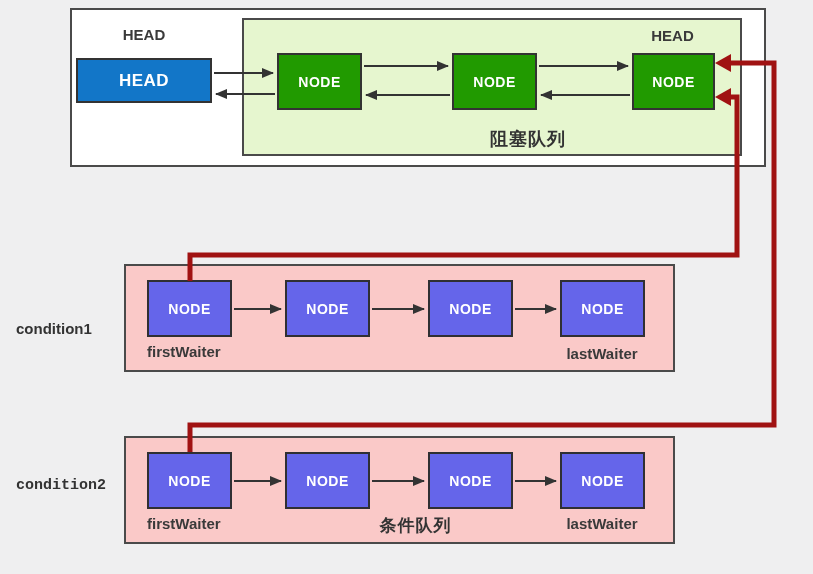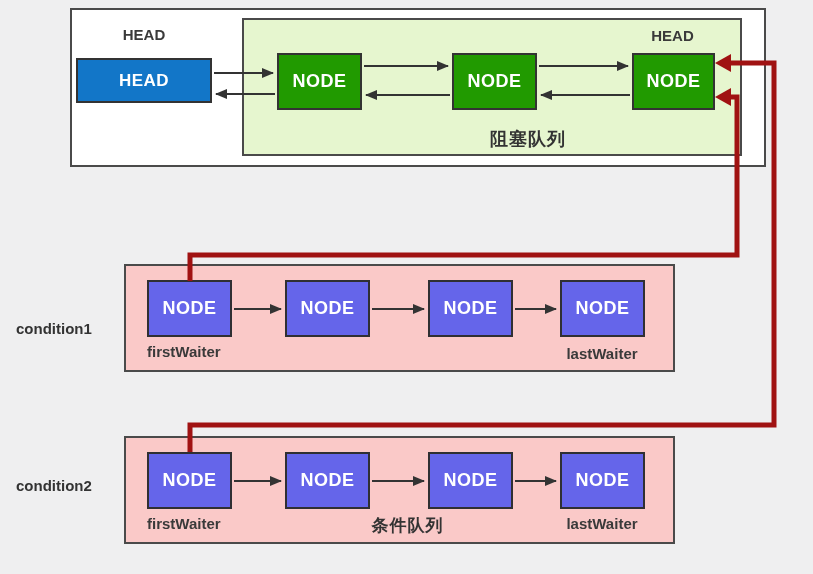--- a/index.html
+++ b/index.html
@@ -25,21 +25,21 @@
   .zone-label {
     font-weight: bold; color: #333; font-size: 18px;
     text-align: center; letter-spacing: 1px;
   }
   .small-caption {
     font-weight: bold; color: #3a3a3a; font-size: 15px; text-align: center;
   }
 
   .node {
     display: flex; align-items: center; justify-content: center;
-    font-weight: bold; color: #ffffff; font-size: 18px;
+    font-weight: bold; color: #ffffff; font-size: 14px;
     letter-spacing: 0.5px; border: 2px solid #333333;
   }
   .node-blue  { background: #1276c8; font-size: 17px; }
   .node-green { background: #219a00; }
   .node-purple{ background: #6565ea; border-color: #2f2f33; }
 
   .pink-zone {
     background: #fac9c8; border: 2px solid #4a4a4a;
     left: 124px; width: 551px; height: 108px;
   }
@@ -88,32 +88,32 @@
   <div class="abs pink-zone" style="top:264px;"></div>
 
   <div class="abs node node-purple" style="left:147px; top:280px; width:85px; height:57px;">NODE</div>
   <div class="abs node node-purple" style="left:285px; top:280px; width:85px; height:57px;">NODE</div>
   <div class="abs node node-purple" style="left:428px; top:280px; width:85px; height:57px;">NODE</div>
   <div class="abs node node-purple" style="left:560px; top:280px; width:85px; height:57px;">NODE</div>
 
   <div class="abs waiter-label" style="left:147px; top:343px;">firstWaiter</div>
   <div class="abs waiter-label" style="left:552px; top:345px; width:100px; text-align:center;">lastWaiter</div>
 
-  <div class="abs cond-label" style="left:16px; top:477px;">condition2</div>
+  <div class="abs cond-label" style="left:16px; top:477px;font-family:Liberation Mono, monospace;">condition2</div>
 
   <div class="abs pink-zone" style="top:436px;"></div>
 
   <div class="abs node node-purple" style="left:147px; top:452px; width:85px; height:57px;">NODE</div>
   <div class="abs node node-purple" style="left:285px; top:452px; width:85px; height:57px;">NODE</div>
   <div class="abs node node-purple" style="left:428px; top:452px; width:85px; height:57px;">NODE</div>
   <div class="abs node node-purple" style="left:560px; top:452px; width:85px; height:57px;">NODE</div>
 
   <div class="abs waiter-label" style="left:147px; top:515px;">firstWaiter</div>
   <div class="abs waiter-label" style="left:552px; top:515px; width:100px; text-align:center;">lastWaiter</div>
-  <div class="abs zone-label" style="left:132px; top:514px; width:551px; font-size:17px;">条件队列</div>
+  <div class="abs zone-label" style="left:140px; top:514px; width:551px; font-size:17px;">条件队列</div>
 
   <svg class="abs wires" viewBox="0 0 813 574">
     <defs>
       <marker id="ab" markerUnits="userSpaceOnUse" markerWidth="12" markerHeight="10" refX="11" refY="5" orient="auto">
         <path d="M0,0 L12,5 L0,10 Z" fill="#333333"></path>
       </marker>
     </defs>
 
     <g stroke="#333333" stroke-width="2">
       <line x1="214" y1="73" x2="273" y2="73" marker-end="url(#ab)"></line>

